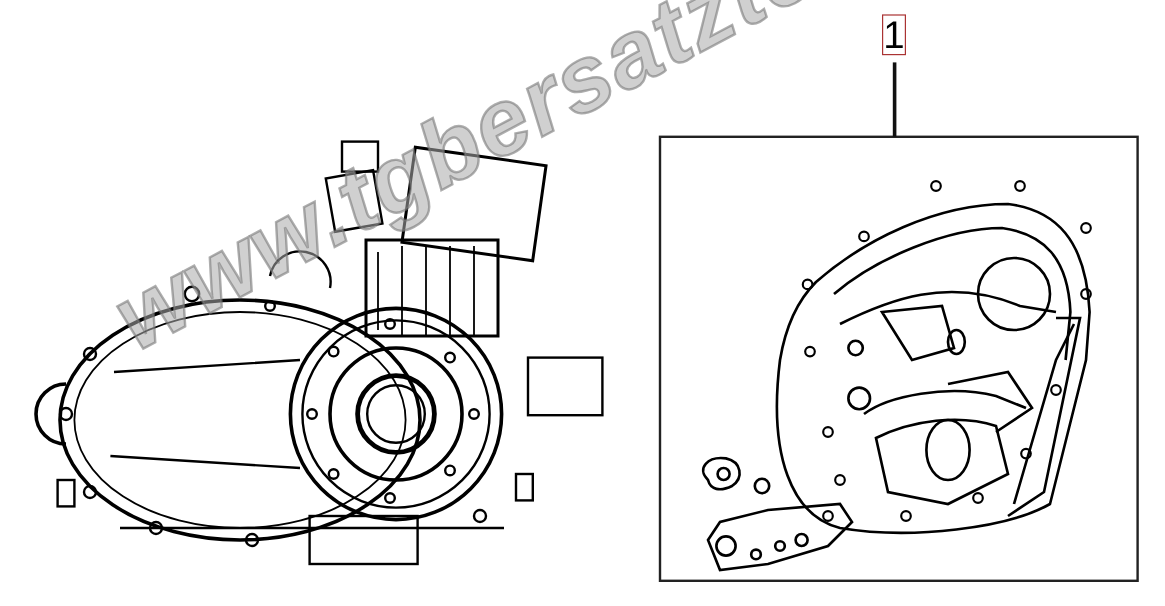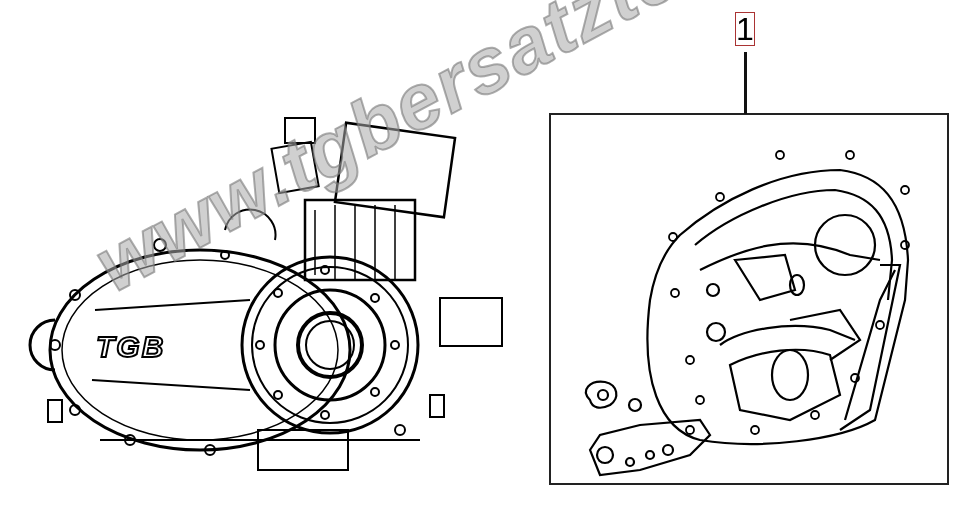--- a/index.html
+++ b/index.html
@@ -107,21 +107,20 @@
           <circle cx="690" cy="360" r="4"></circle>
         <circle cx="855" cy="378" r="4"></circle>
           <circle cx="700" cy="400" r="4"></circle>
           <circle cx="815" cy="415" r="4"></circle>
         <circle cx="755" cy="430" r="4"></circle>
           <circle cx="690" cy="430" r="4"></circle>
       </g>
     </g>
   </svg>
 
-  <div class="brand">TGB</div>
 
   <div class="partbox"></div>
 
   <div class="callout">1</div>
   <div class="leader"></div>
 
   <div class="watermark">www.tgbersatzteile.de</div>
 </div>
 
 </body></html>

